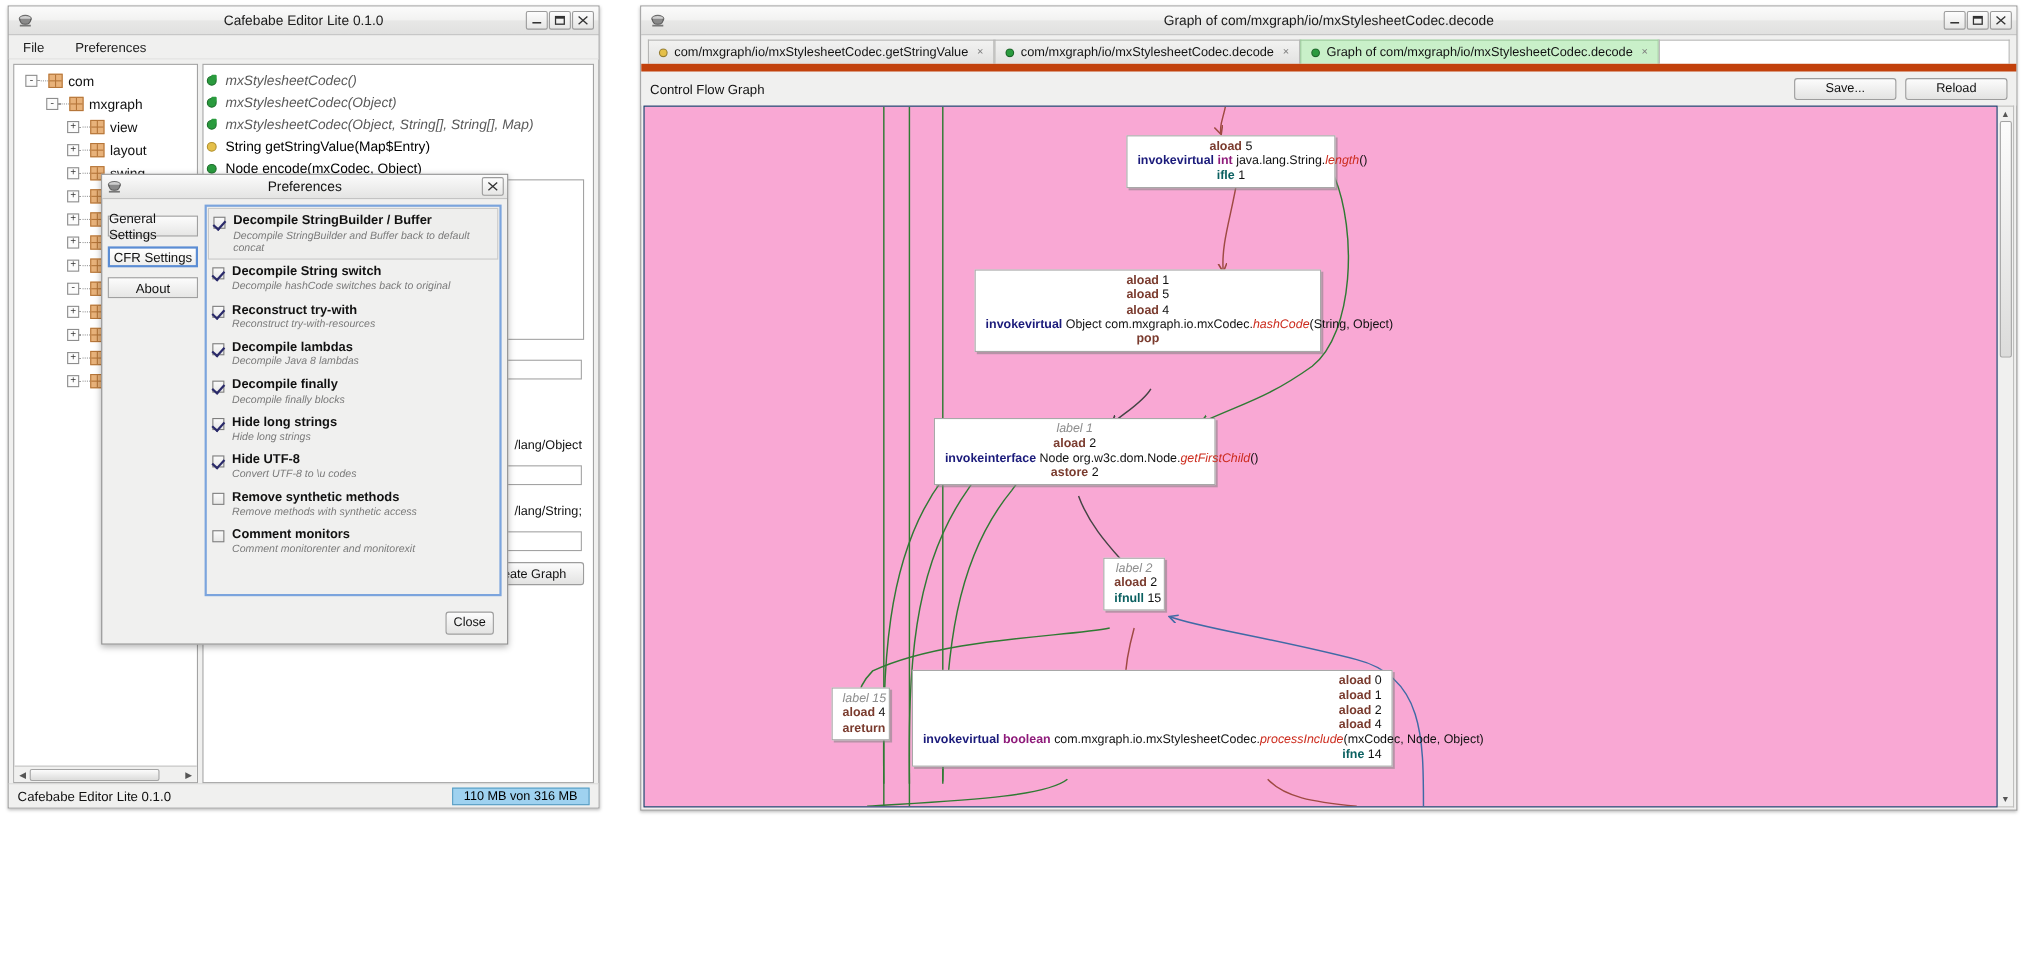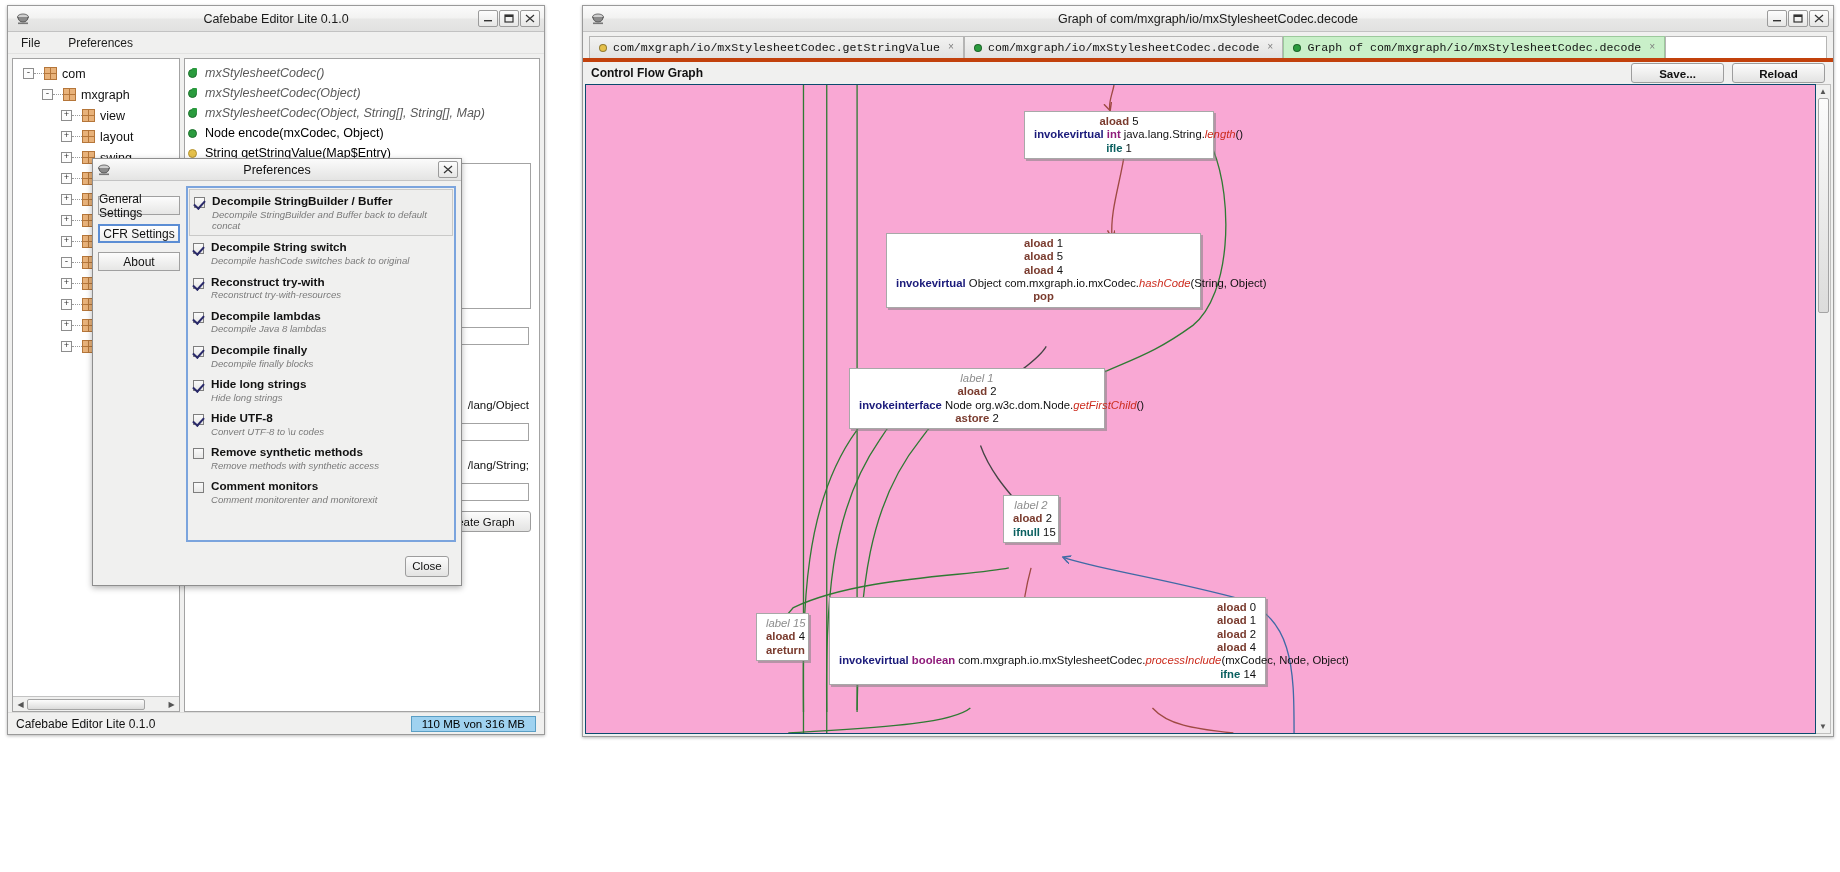--- a/index.html
+++ b/index.html
@@ -185,36 +185,36 @@
   }
 
   
   #graph-window { left:582px; top:5px; width:1252px; height:732px; }
   .actions-bar {
     height:23px;min-height:23px;background:#f0f0ef;display:flex;align-items:center;
     padding-left:18px;font-size:12px;color:#1c1c1c;border-bottom:1px solid #e3e3e2;
   }
   .tabstrip {
     height:26px;min-height:26px;display:flex;align-items:flex-end;
-    padding:0 6px; background:#f0f0ef; gap:0;font-family:Liberation Mono, monospace;
+    padding:0 6px; background:#f0f0ef; gap:0;
   }
   .tab {
     height:22px; display:flex;align-items:center; gap:6px;
     padding:0 9px; font-size:11.6px; color:#111;
     background:linear-gradient(to bottom,#f2f2f1,#e2e2e1);
     border:1px solid #b5b5b4; border-bottom:none;
   }
   .tab.active { background:#c9f0c9; border-color:#9cc99c; }
   .tab .tdot { width:8px;height:8px;border-radius:50%;flex:none;}
   .tab .tclose { font-size:10px;color:#7d7d7d; margin-left:2px;}
   .tab-filler { flex:1; height:22px; background:#fff; border:1px solid #b5b5b4; border-bottom:none;}
 
   .graph-toolbar {
-    height:26px;min-height:26px;display:flex;align-items:center;
-    padding:0 8px; background:#f0f0ef; border-top:4px solid #c2410c;font-weight:bold;
+    height:38px;min-height:26px;display:flex;align-items:center;
+    padding:0 8px; background:#f0f0ef; border-top:7px solid #c2410c;
   }
   .graph-toolbar .cfg-label { font-size:12px;color:#111; }
   .tb-right { margin-left:auto; display:flex; gap:8px; }
   .tbtn {
     width:93px;height:20px;font-size:11.6px;color:#111;
     background:linear-gradient(to bottom,#fcfcfc,#e3e3e2);
     border:1px solid #9d9d9d;border-radius:3px;
     display:flex;align-items:center;justify-content:center;
   }
   .graph-canvas-wrap { flex:1; display:flex; min-height:0; padding:0 2px 2px 2px;}
@@ -406,26 +406,26 @@
             </div>
             <div class="member-row">
               <span class="m-dot green m-ctor"></span>
               <span class="m-italic">mxStylesheetCodec(Object)</span>
             </div>
             <div class="member-row">
               <span class="m-dot green m-ctor"></span>
               <span class="m-italic">mxStylesheetCodec(Object, String[], String[], Map)</span>
             </div>
             <div class="member-row">
+              <span class="m-dot yellow"></span>
+              <span>String getStringValue(Map$Entry)</span>
+            </div>
+            <div class="member-row">
               <span class="m-dot green"></span>
               <span>Node encode(mxCodec, Object)</span>
-            </div>
-            <div class="member-row">
-              <span class="m-dot yellow"></span>
-              <span>String getStringValue(Map$Entry)</span>
             </div>
           </div>
 
         <div class="mid-panel" style="left:8px;top:104px;right:8px;height:146px;"></div>
         <div class="tfield" style="left:8px;top:268px;right:10px;"></div>
         <div class="type-lbl" style="right:10px;top:340px;">/lang/Object</div>
         <div class="tfield" style="left:8px;top:364px;right:10px;"></div>
         <div class="type-lbl" style="right:10px;top:400px;">/lang/String;</div>
         <div class="tfield" style="left:8px;top:424px;right:10px;"></div>
         <div class="gbtn" style="right:8px;top:452px;width:90px;">eate Graph</div>

